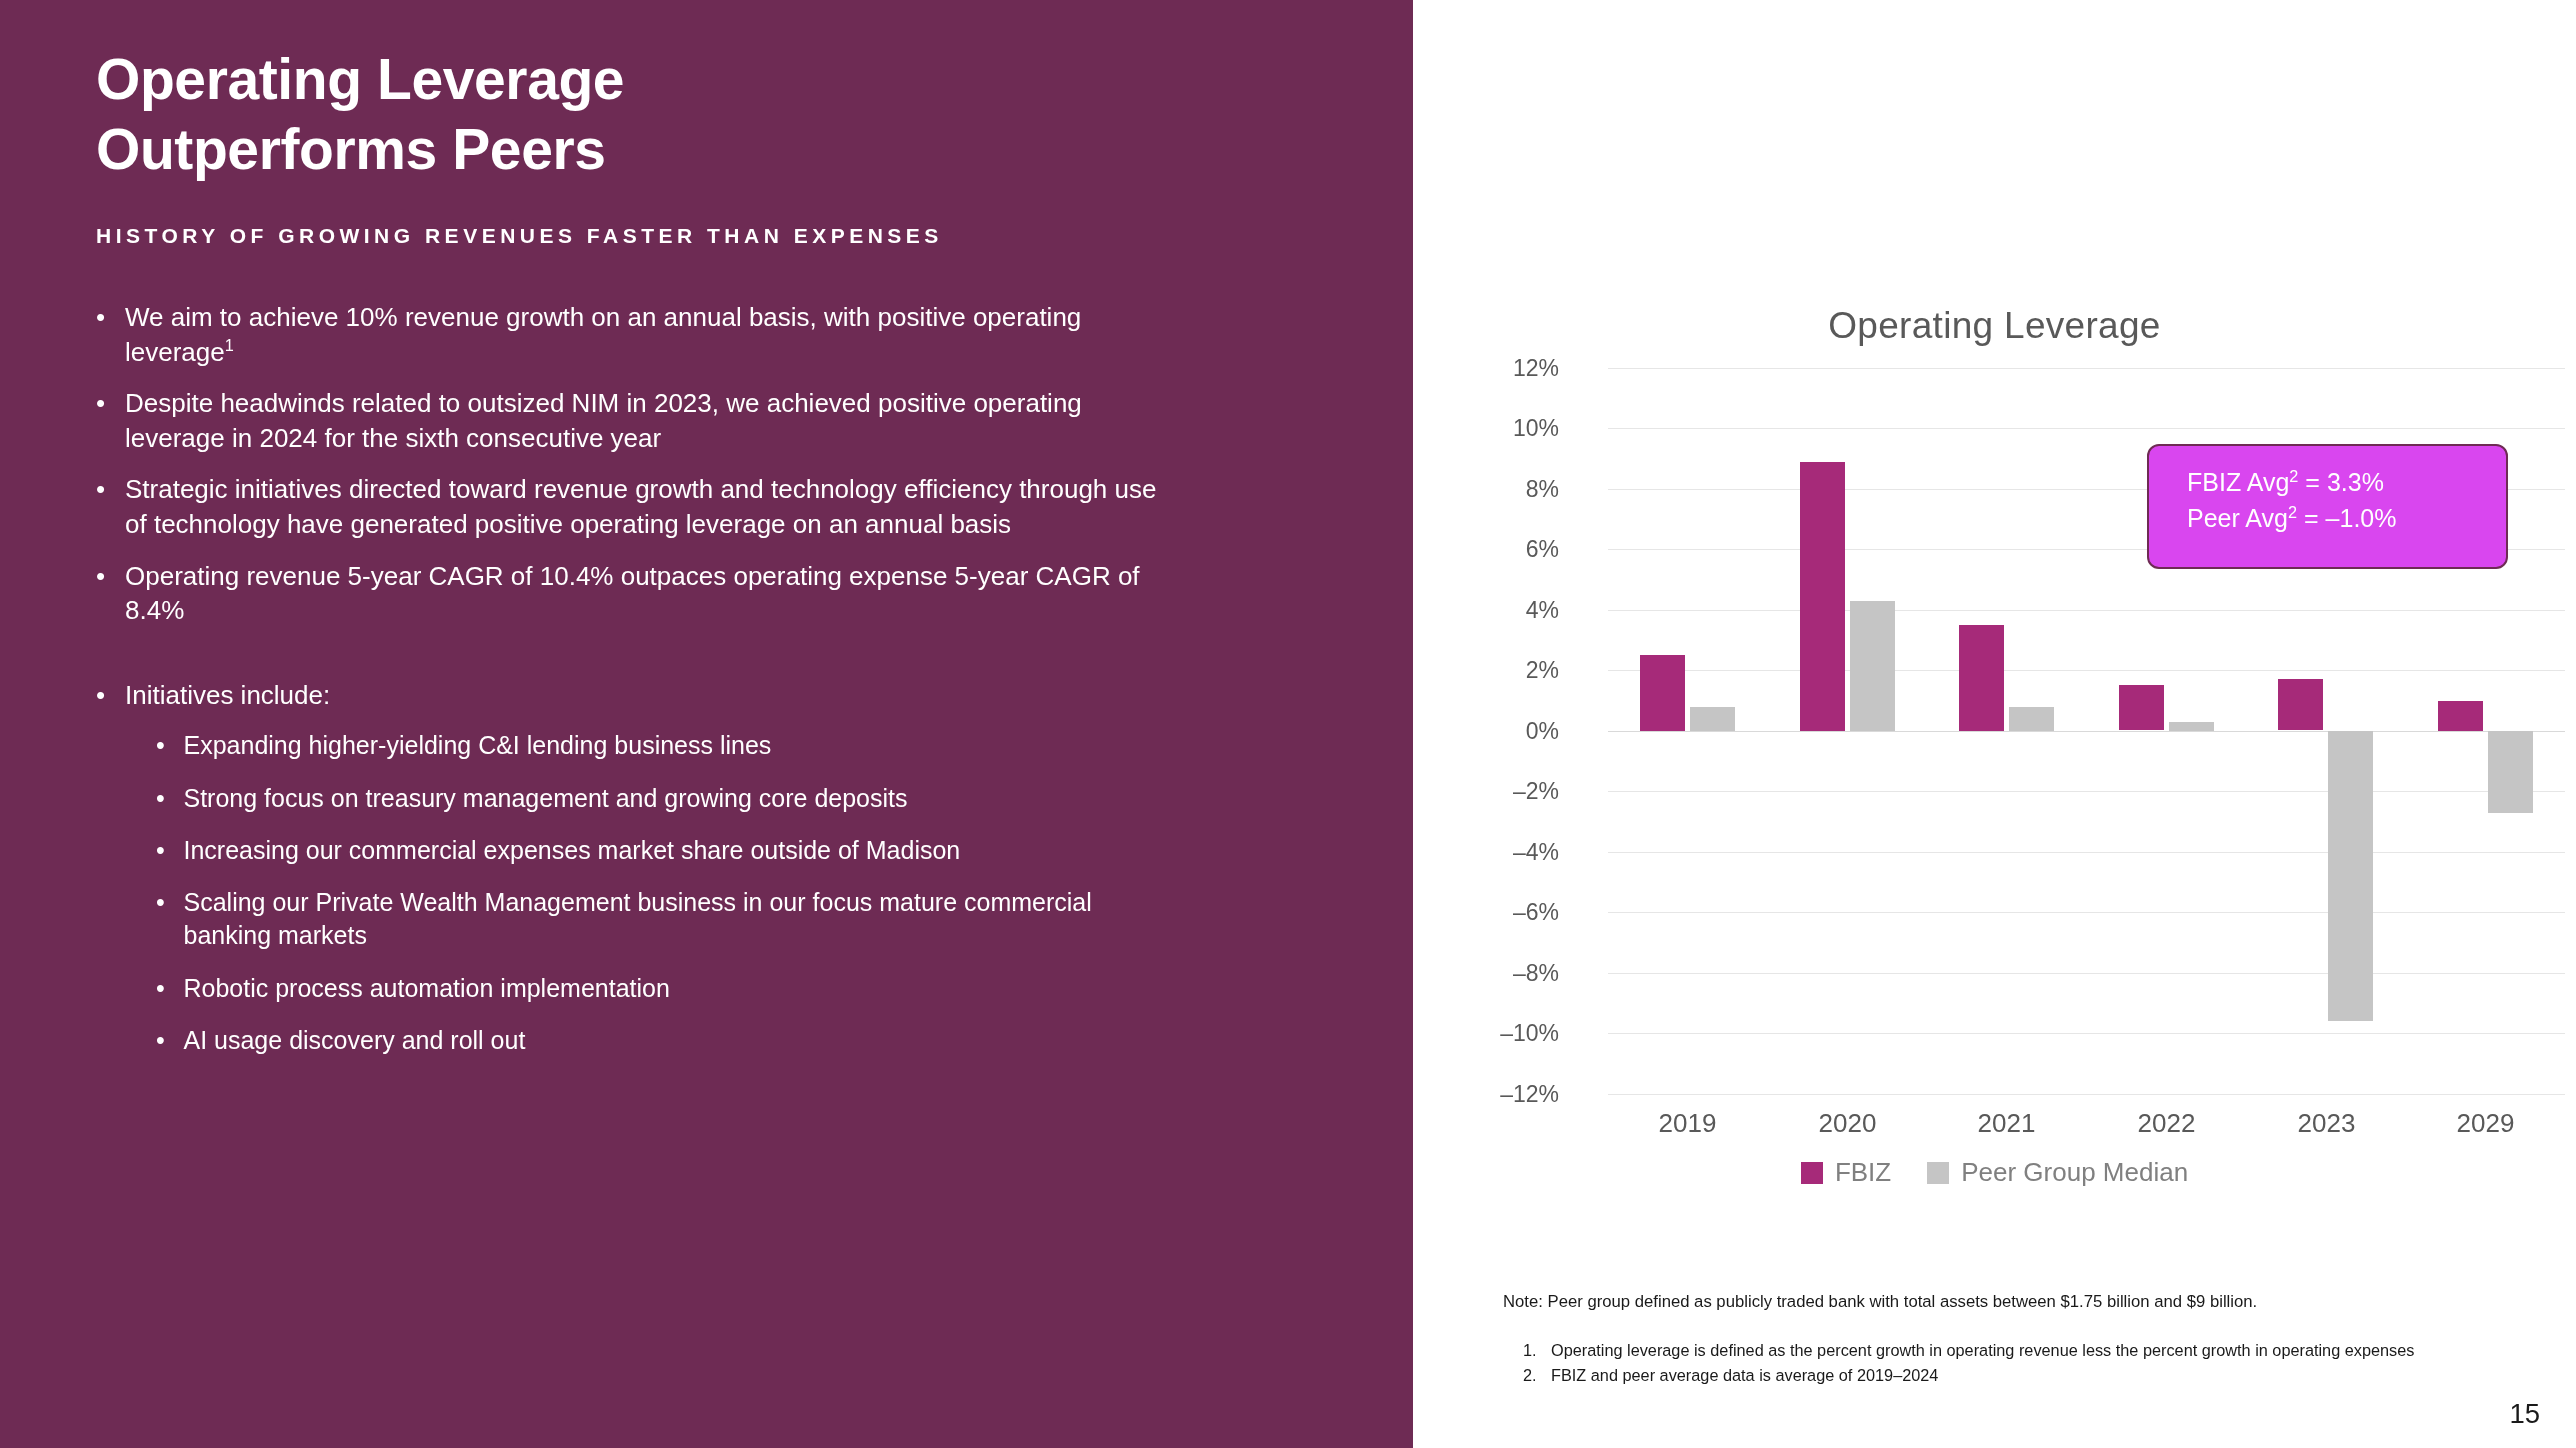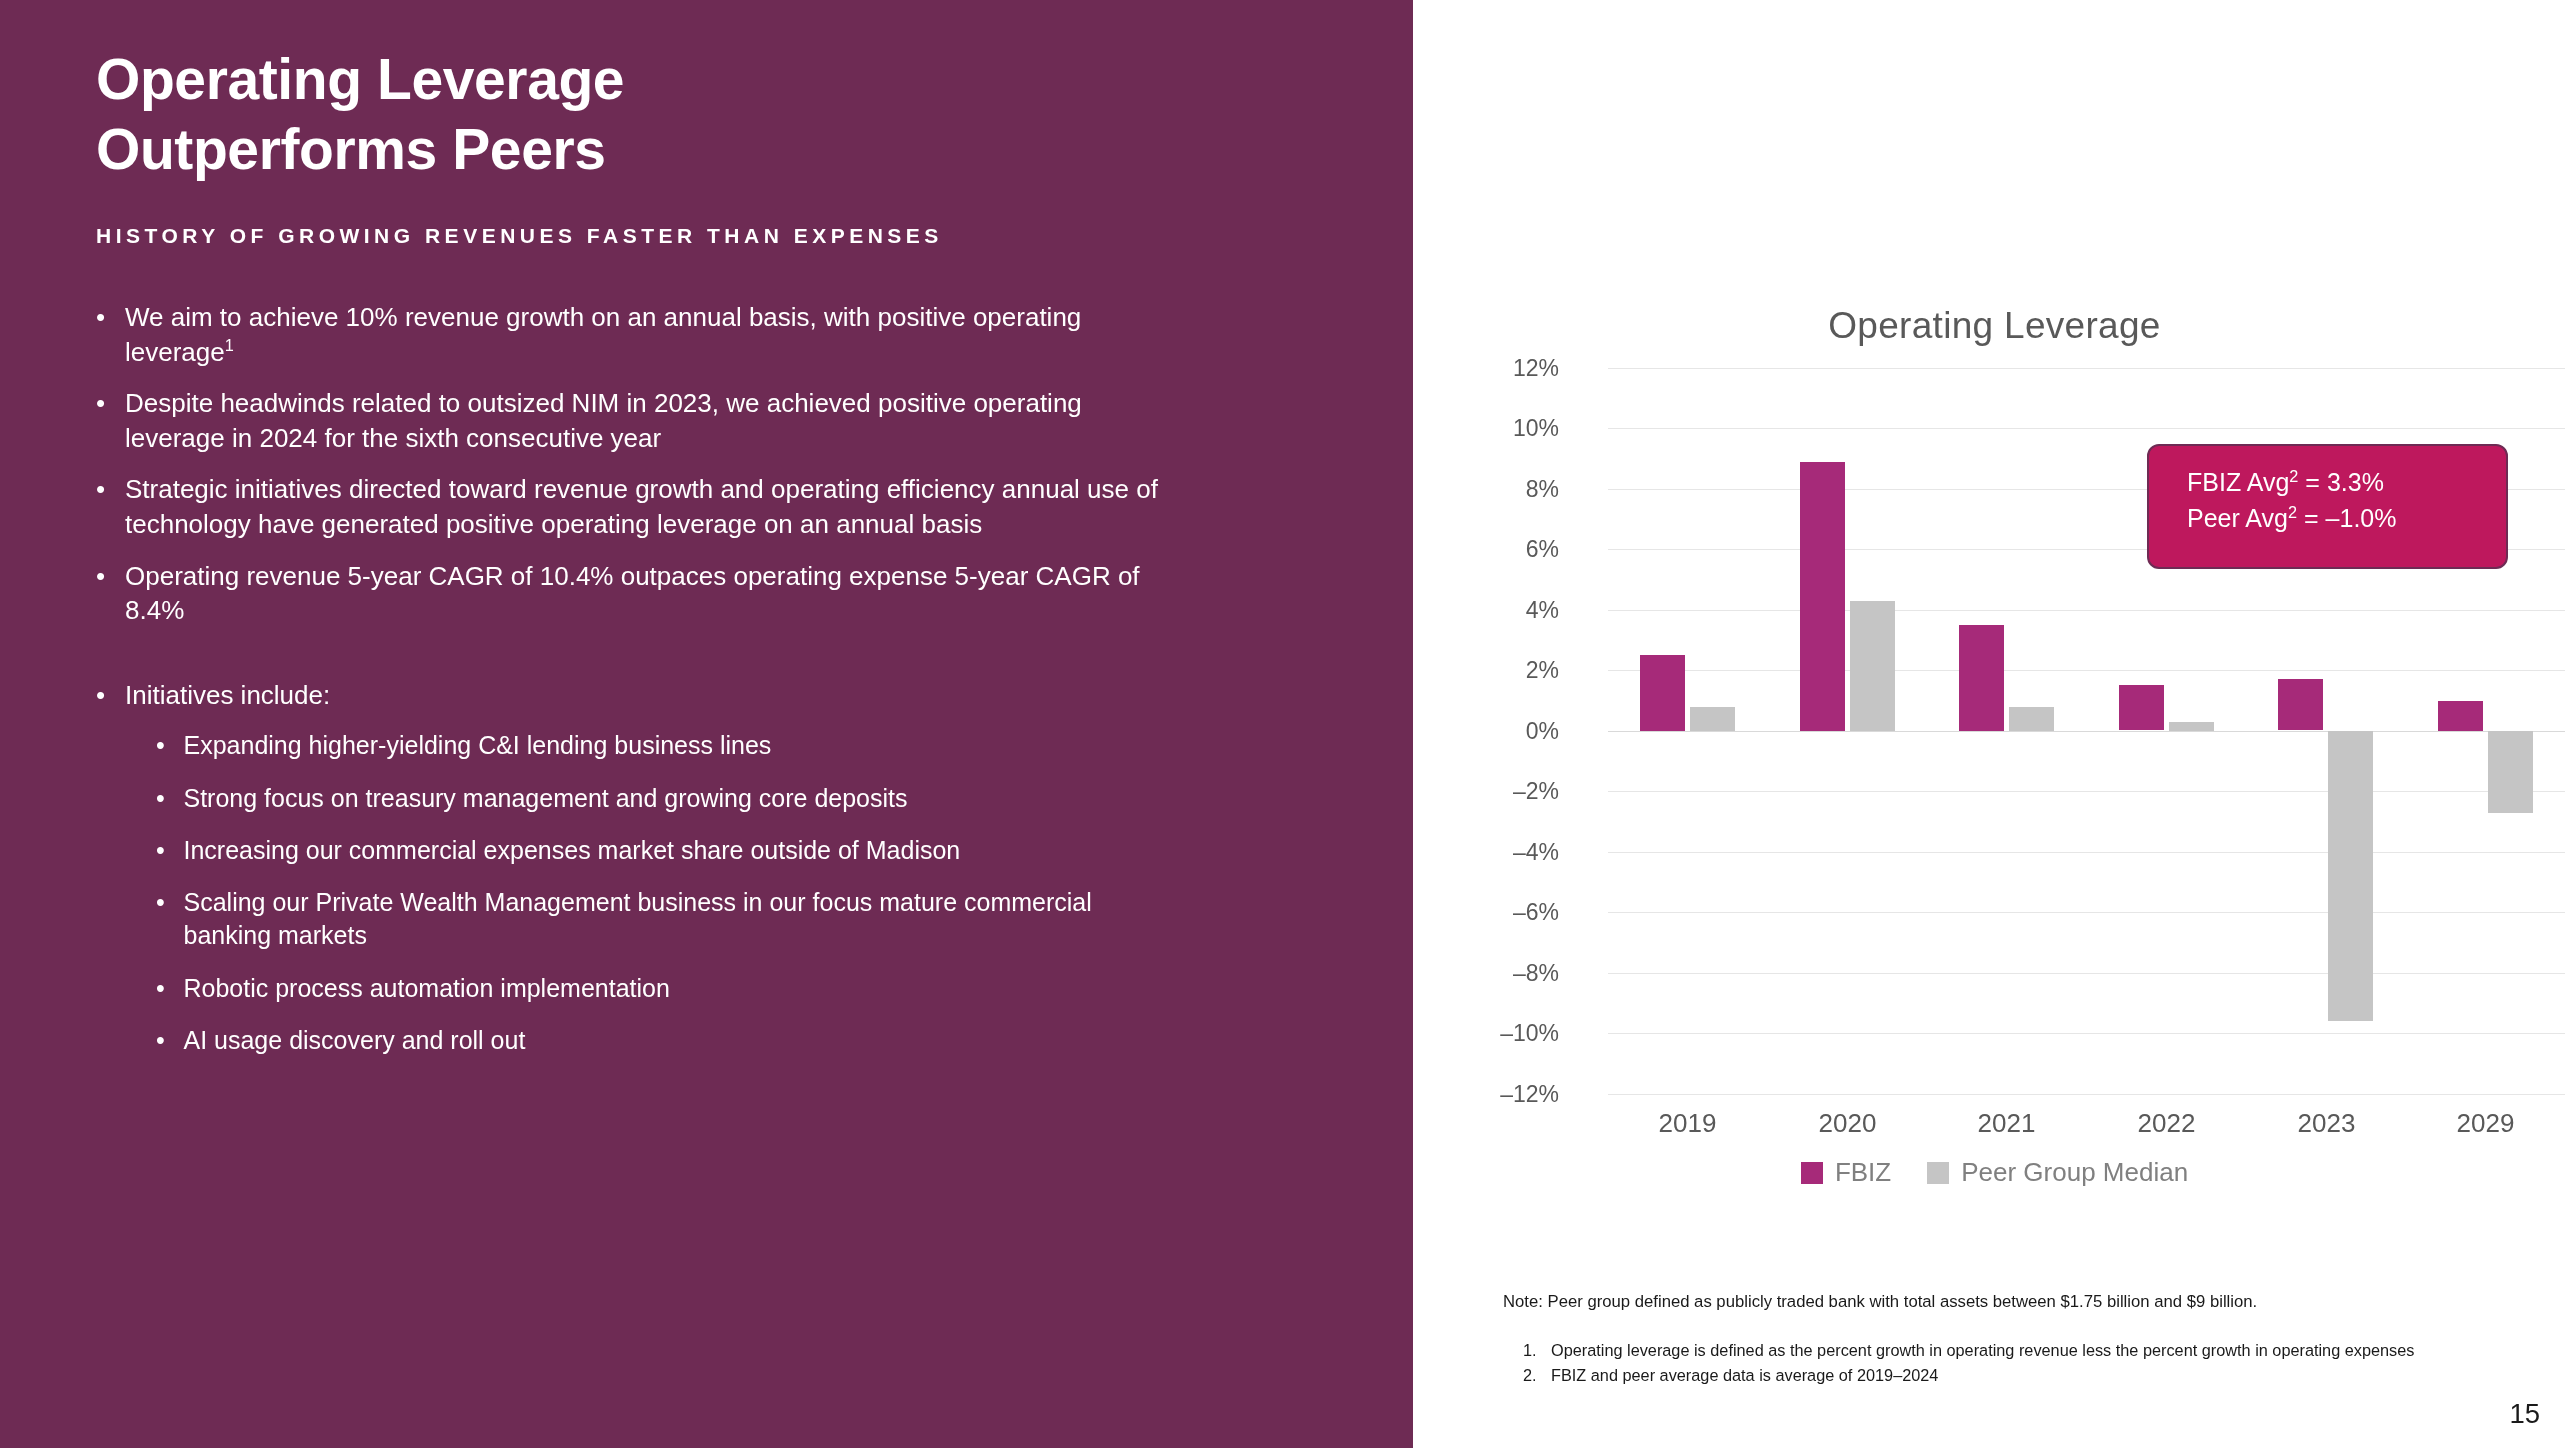--- a/index.html
+++ b/index.html
@@ -185,21 +185,21 @@
   .swatch { width: 22px; height: 22px; display: inline-block; }
   .swatch.fbiz { background: #a62a79; }
   .swatch.peer { background: #c5c5c5; }
 
   .callout {
     position: absolute;
     left: 734px;
     top: 444px;
     width: 361px;
     height: 125px;
-    background: #be185d;
+    background: #d946ef;
     border: 2.6px solid #6e2b54;
     border-radius: 12px;
     color: #ffffff;
     font-size: 25px;
     line-height: 1.42;
     box-sizing: border-box;
     padding: 19px 0 3px 38px;
   }
 
   .note {
@@ -245,21 +245,21 @@
       <div class="bullet">
         <span class="dot">•</span>
         <span class="btext"><span>We aim to achieve 10% revenue growth on an annual basis, with positive operating leverage</span><span class="sup">1</span></span>
       </div>
       <div class="bullet">
         <span class="dot">•</span>
         <span class="btext">Despite headwinds related to outsized NIM in 2023, we achieved positive operating leverage in 2024 for the sixth consecutive year</span>
       </div>
       <div class="bullet">
         <span class="dot">•</span>
-        <span class="btext">Strategic initiatives directed toward revenue growth and operating efficiency annual use of technology have generated positive operating leverage on an annual basis</span>
+        <span class="btext">Strategic initiatives directed toward revenue growth and technology efficiency through use of technology have generated positive operating leverage on an annual basis</span>
       </div>
       <div class="bullet">
         <span class="dot">•</span>
         <span class="btext">Operating revenue 5-year CAGR of 10.4% outpaces operating expense 5-year CAGR of 8.4%</span>
       </div>
 
       <div class="spacer"></div>
 
       <div class="bullet">
         <span class="dot">•</span>

